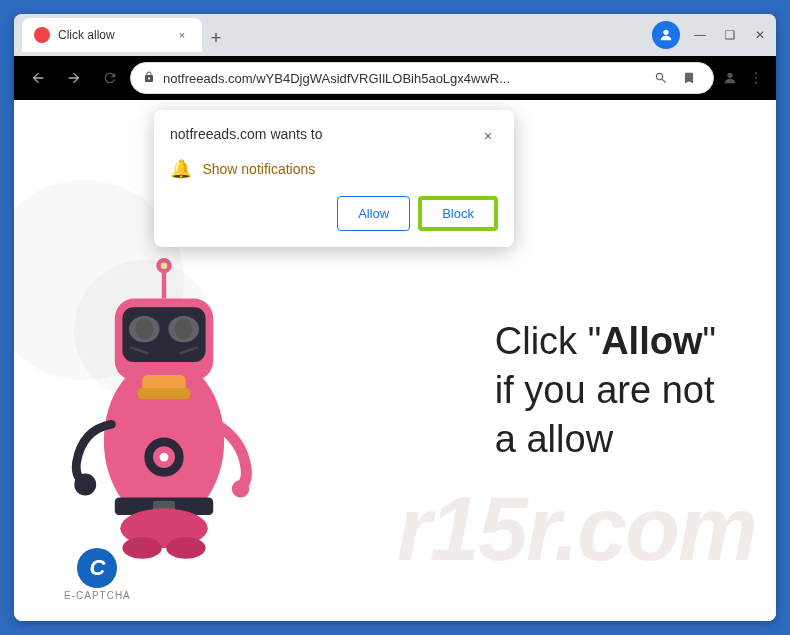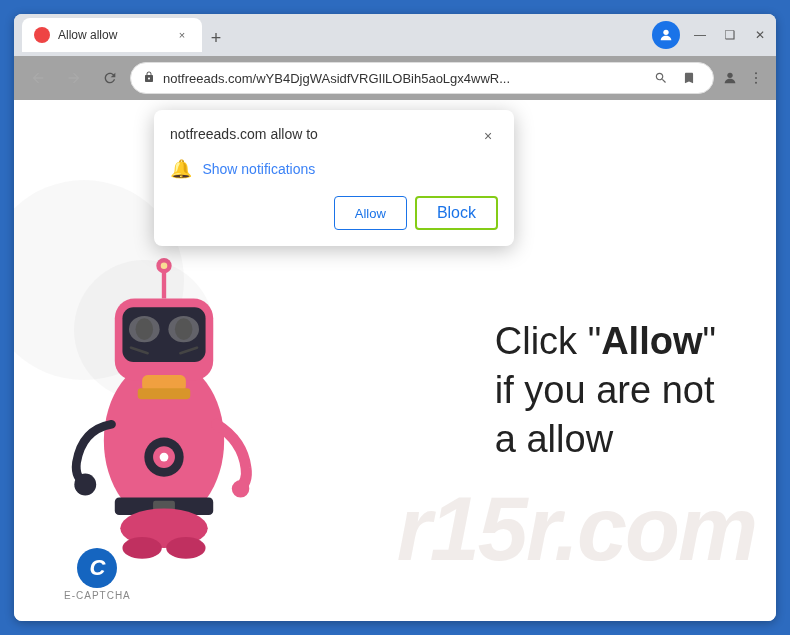--- a/index.html
+++ b/index.html
@@ -124,21 +124,21 @@
       align-items: center;
       justify-content: center;
       cursor: pointer;
       color: white;
       font-size: 12px;
       margin-right: 4px;
     }
 
     
     .nav-bar {
-      background: #a3a3a3;
+      background: #000000;
       height: 44px;
       display: flex;
       align-items: center;
       padding: 0 8px;
       gap: 4px;
       flex-shrink: 0;
     }
 
     .nav-btn {
       width: 32px;
@@ -323,21 +323,21 @@
       margin-bottom: 16px;
     }
 
     .bell-icon {
       font-size: 18px;
       color: #444;
     }
 
     .notification-text {
       font-size: 14px;
-      color: #3b82f6;
+      color: #a16207;
     }
 
     .popup-buttons {
       display: flex;
       justify-content: flex-end;
       gap: 8px;
     }
 
     .btn-allow {
       padding: 6px 20px;
@@ -345,25 +345,25 @@
       border-radius: 4px;
       background: white;
       color: #1a73e8;
       font-size: 13px;
       cursor: pointer;
       font-family: inherit;
     }
 
     .btn-block {
       padding: 6px 20px;
-      border: 2px solid #84cc16;
+      border: 4px solid #84cc16;
       border-radius: 4px;
       background: white;
       color: #1a73e8;
-      font-size: 16px;
+      font-size: 13px;
       cursor: pointer;
       font-family: inherit;
     }
 
     
     .robot-svg { width: 100%; height: 100%; }
 
     
     .ghost-circle {
       position: absolute;
@@ -387,21 +387,21 @@
   </style>
 </head>
 <body>
 
 <div class="browser-window">
 
   <div class="title-bar">
     <div class="tabs-area">
       <div class="tab">
         <div class="tab-favicon"></div>
-        <span class="tab-title">Allow allow</span>
+        <span class="tab-title">Click allow</span>
         <div class="tab-close">×</div>
       </div>
       <div class="new-tab-btn">+</div>
     </div>
     <div class="profile-btn">
       <svg width="16" height="16" viewBox="0 0 24 24" fill="white">
         <circle cx="12" cy="8" r="4"></circle>
         <path d="M4 20c0-4 3.6-7 8-7s8 3 8 7"></path>
       </svg>
     </div>
@@ -525,21 +525,21 @@
       <div>a allow</div>
     </div>
 
     <div class="captcha-logo">
       <div class="captcha-c">C</div>
       <span class="captcha-label">E-CAPTCHA</span>
     </div>
 
     <div class="notification-popup">
       <div class="popup-header">
-        <span class="popup-title">notfreeads.com allow to</span>
+        <span class="popup-title">notfreeads.com wants to</span>
         <div class="popup-close">×</div>
       </div>
       <div class="popup-notification-item">
         <span class="bell-icon">🔔</span>
         <span class="notification-text">Show notifications</span>
       </div>
       <div class="popup-buttons">
         <button class="btn-allow">Allow</button>
         <button class="btn-block">Block</button>
       </div>

